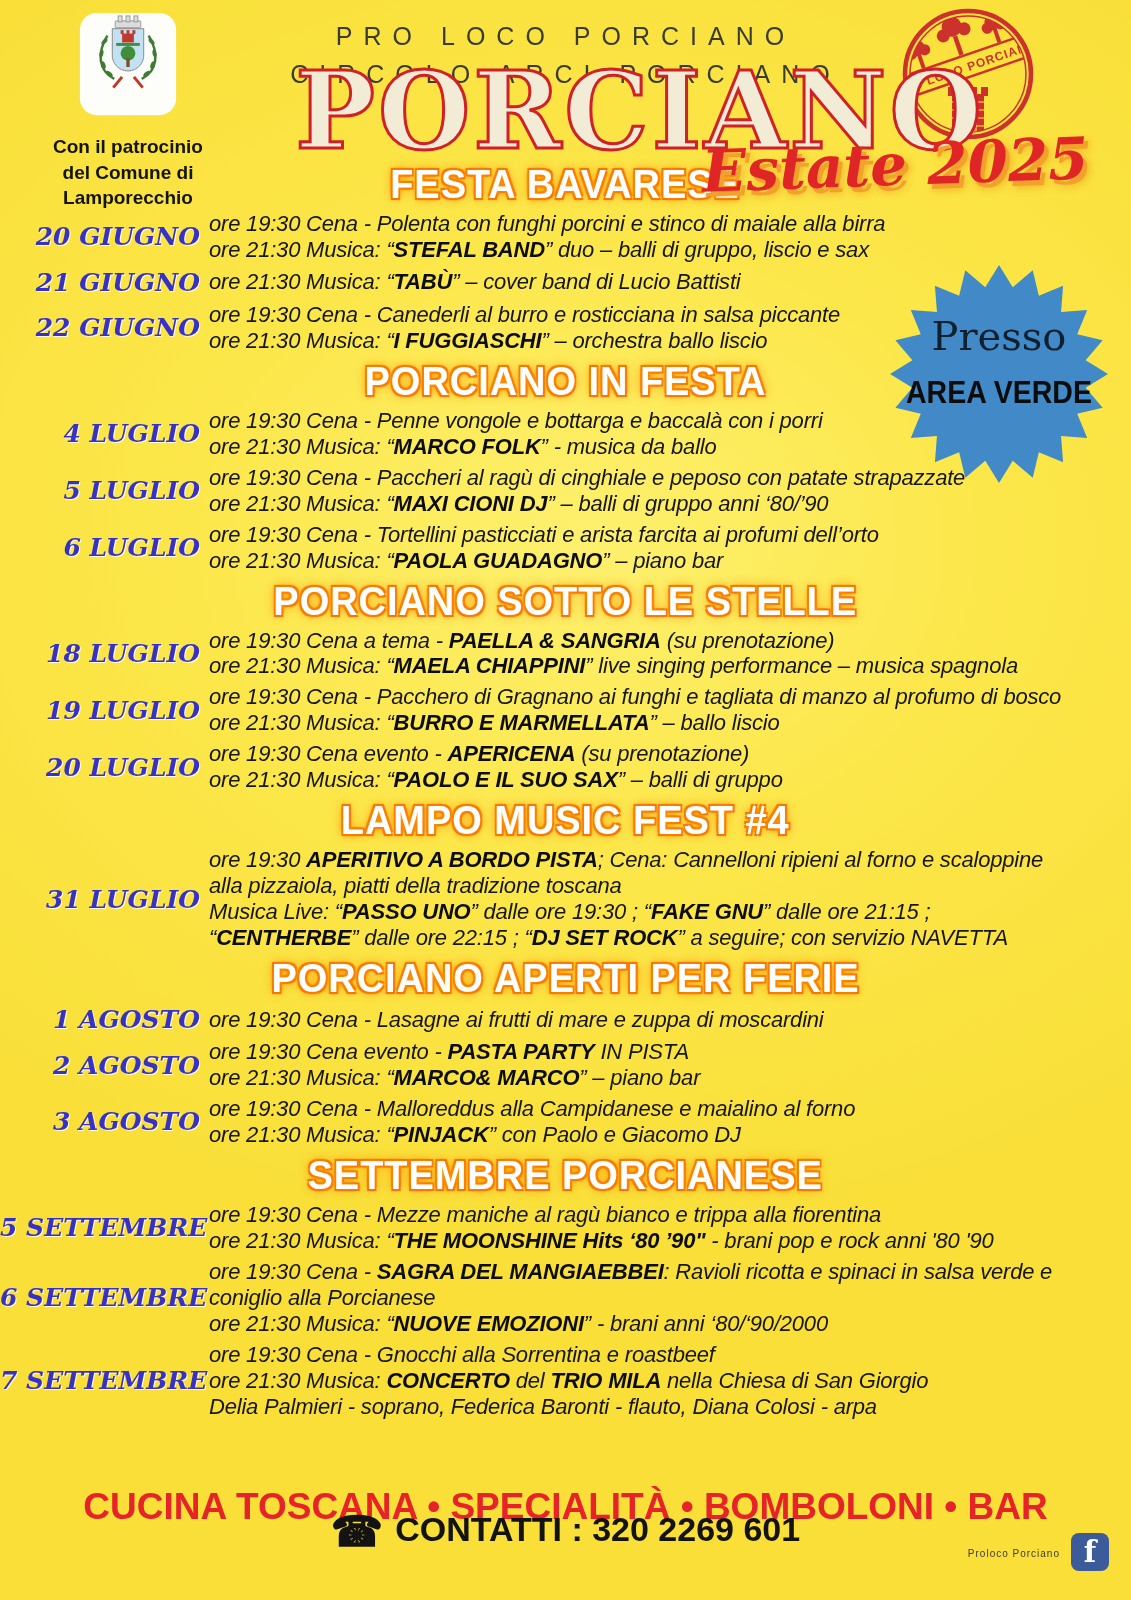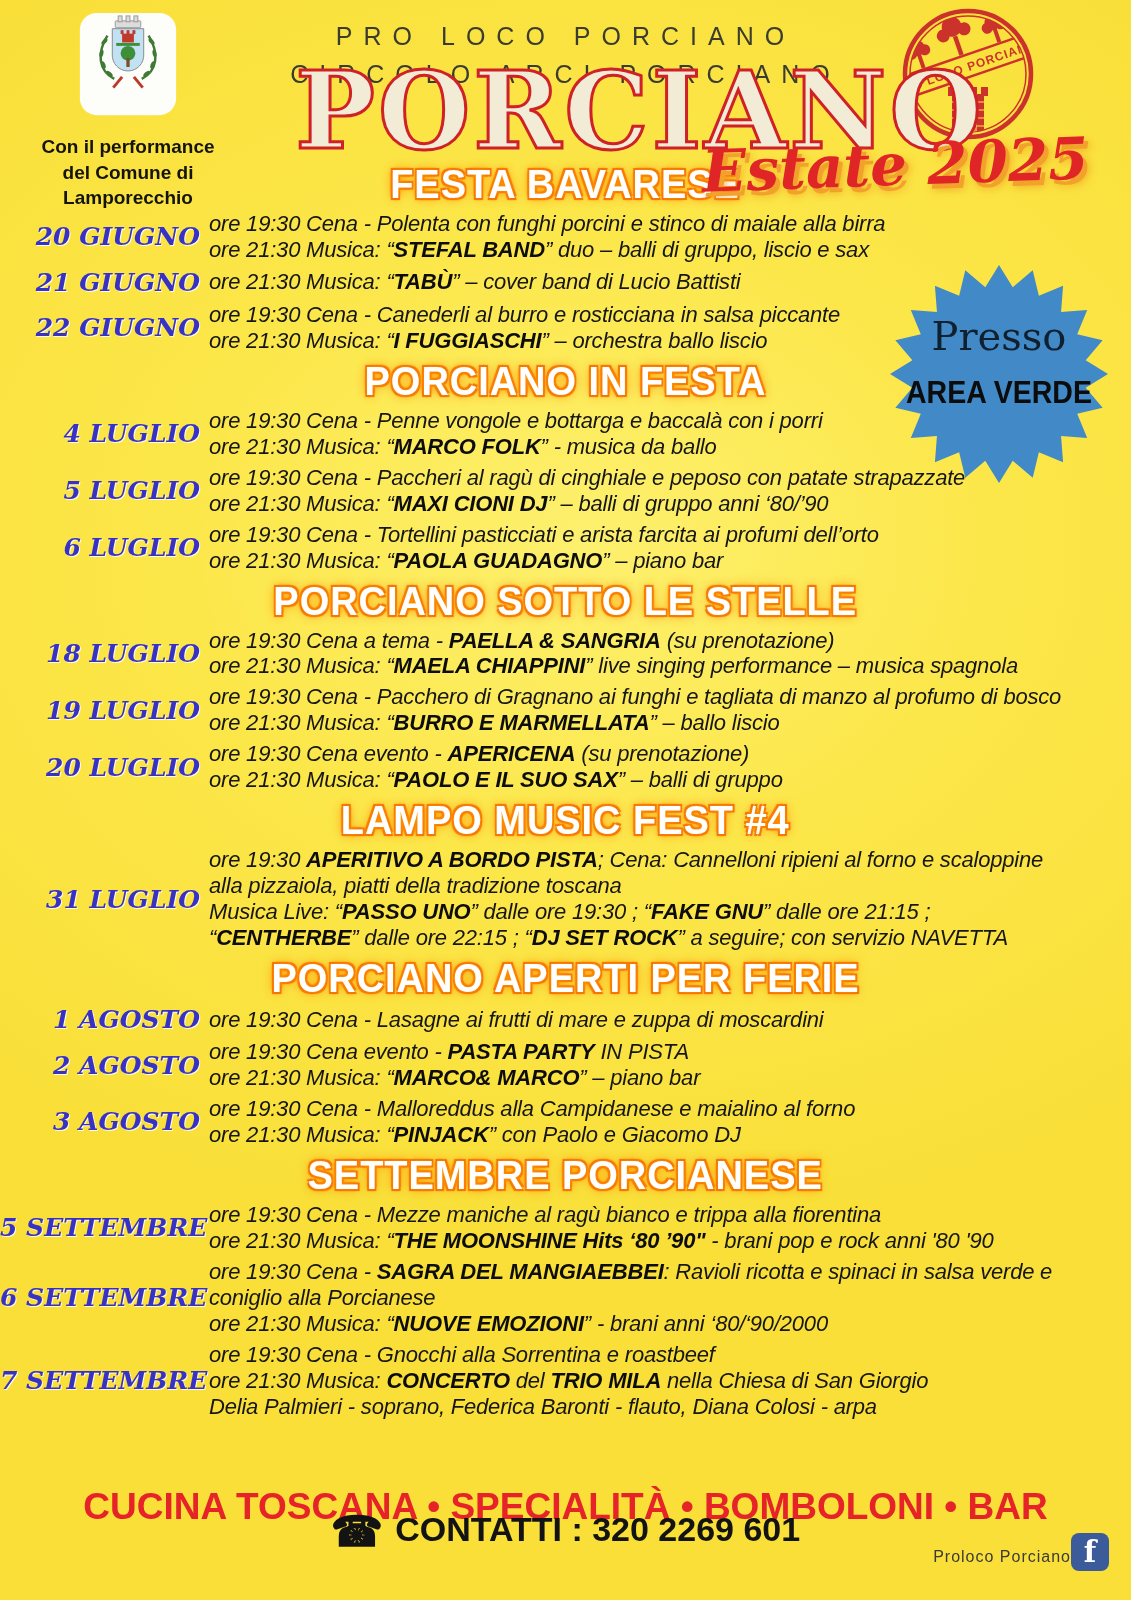--- a/index.html
+++ b/index.html
@@ -38,21 +38,21 @@
     text-shadow:1px 1px 0 rgba(255,255,255,.85);}
   .event-lines{font-size:22px;line-height:1.18;color:#161616;letter-spacing:-.2px;font-style:italic;}
   .event-line b{font-weight:700;color:#0d0d0d;}
   
   .services{position:absolute;top:1486px;left:0;width:100%;text-align:center;z-index:4;
     font-weight:800;font-size:37px;color:#e62328;}
   .contact{position:absolute;top:1507px;left:0;width:100%;text-align:center;z-index:4;
     font-weight:800;font-size:34px;color:#131313;}
   .phone-icon{font-size:42px;vertical-align:-5px;margin-right:12px;}
   .credit{position:absolute;top:1548px;left:0;width:1060px;text-align:right;z-index:4;
-    font-size:16px;letter-spacing:1px;color:#3a3a3a;padding-left:11px;}
+    font-size:10px;letter-spacing:1px;color:#3a3a3a;}
   .fb{position:absolute;top:1533px;left:1071px;width:38px;height:38px;border-radius:8px;z-index:4;
     background:#3b5b9a;color:#fff;font-weight:700;font-size:29px;text-align:center;line-height:39px;
     font-family:"DejaVu Serif",serif;}
 </style>
 </head>
 <body>
 
 <div class="poster">
 
   <div class="patronage">
@@ -85,21 +85,21 @@
           <ellipse cx="25" cy="54" rx="4" ry="2" transform="rotate(-110 25 54)"></ellipse>
           <ellipse cx="31" cy="63" rx="4" ry="2" transform="rotate(-140 31 63)"></ellipse>
           <ellipse cx="74" cy="30" rx="4" ry="2" transform="rotate(50 74 30)"></ellipse>
           <ellipse cx="77" cy="42" rx="4" ry="2" transform="rotate(80 77 42)"></ellipse>
           <ellipse cx="75" cy="54" rx="4" ry="2" transform="rotate(110 75 54)"></ellipse>
           <ellipse cx="69" cy="63" rx="4" ry="2" transform="rotate(140 69 63)"></ellipse>
         </g>
         <path d="M44 66 l-9 11 M56 66 l9 11" stroke="#c03a2b" stroke-width="3" fill="none"></path>
       </svg>
     </span>
-    <div class="patronage-caption">Con il performance
+    <div class="patronage-caption">Con il patrocinio
 del Comune di
 Lamporecchio</div>
   </div>
 
   <div class="org-lines">
     <div class="org-line">PRO LOCO PORCIANO</div>
     <div class="org-line">CIRCOLO ARCI PORCIANO</div>
   </div>
 
   <div class="main-title">PORCIANO</div>

